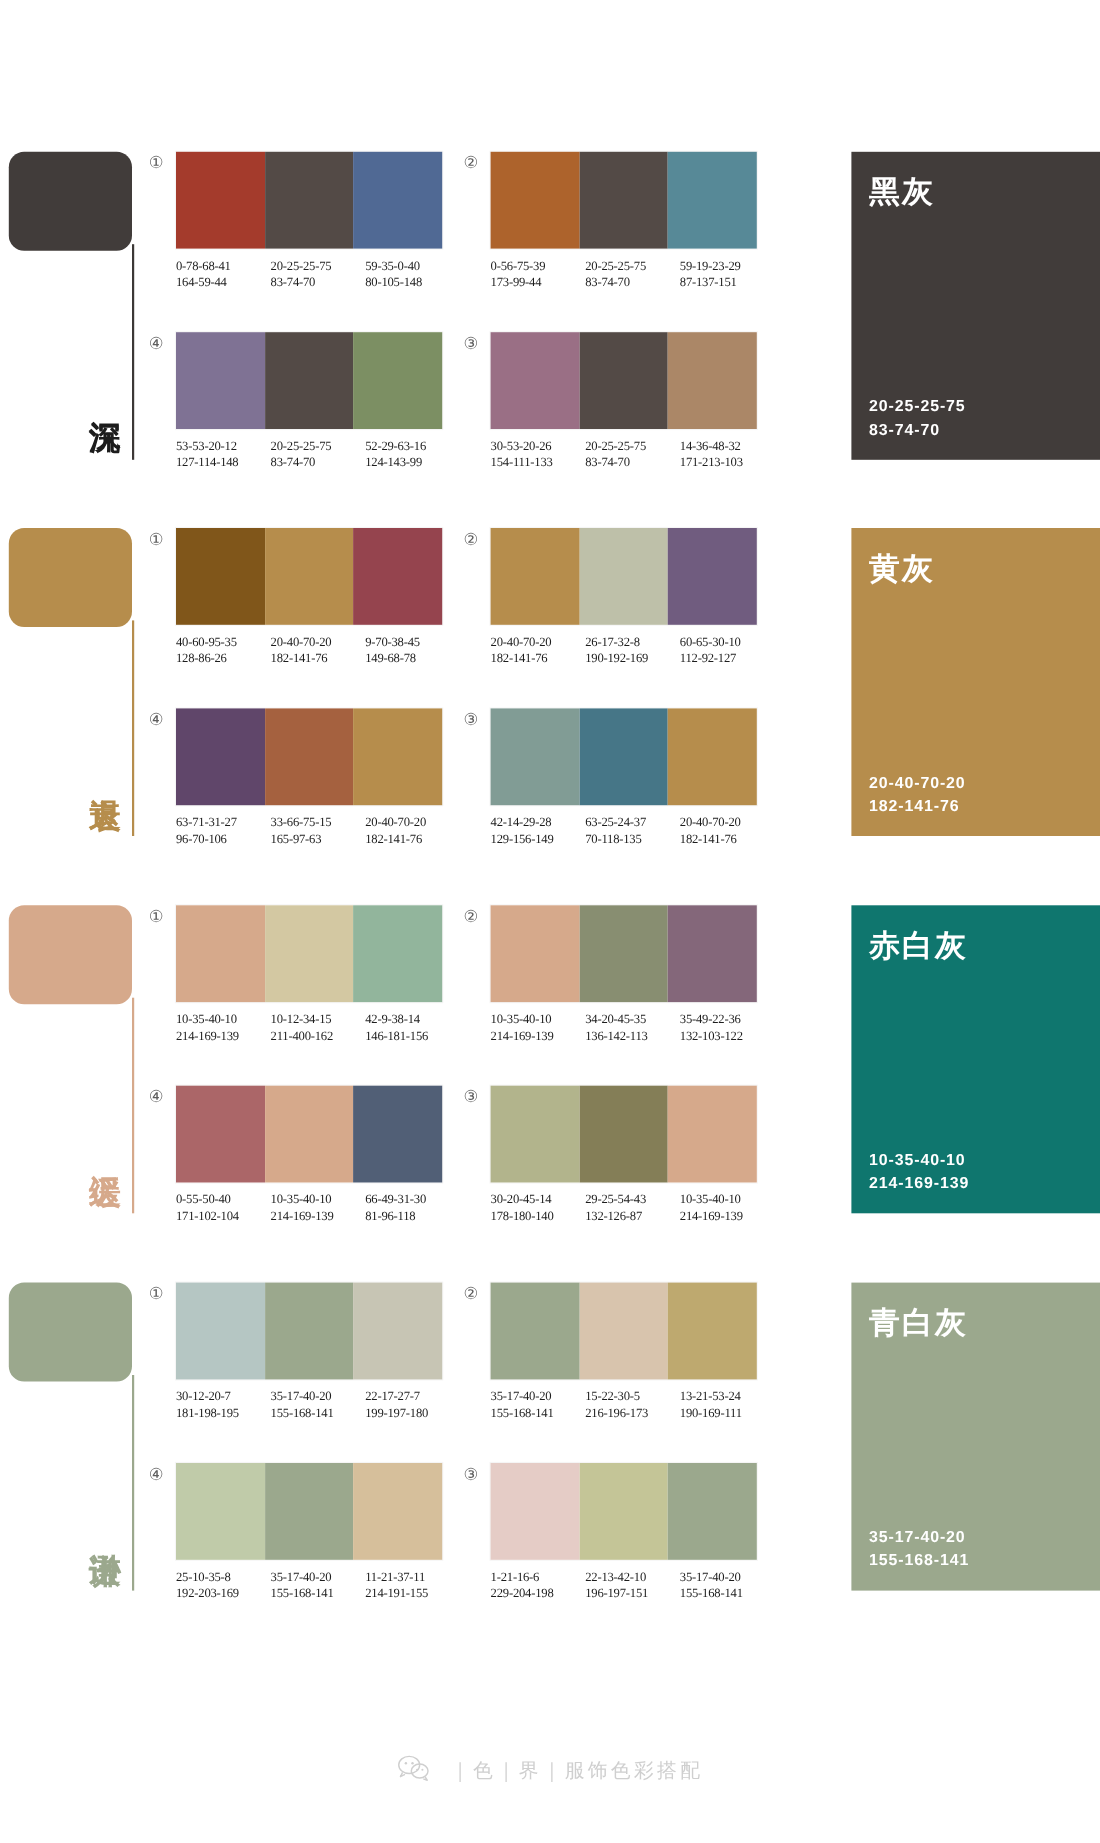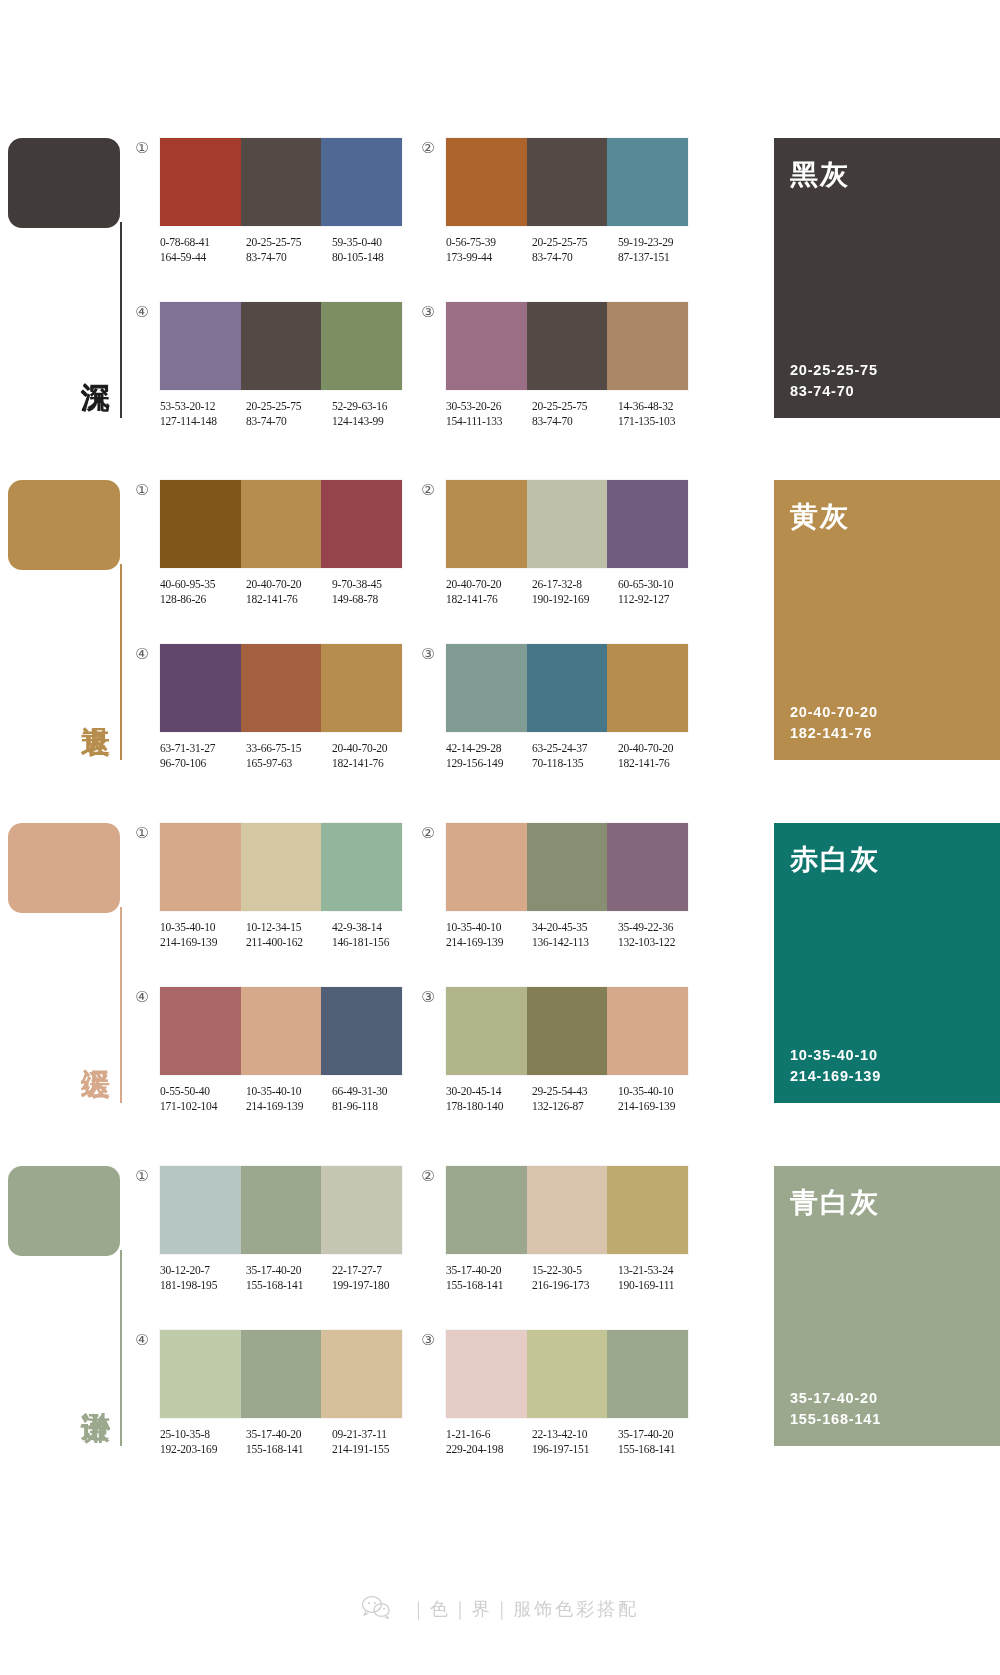--- a/index.html
+++ b/index.html
@@ -224,21 +224,21 @@
             <div class="code">
               <div>30-53-20-26</div>
               <div>154-111-133</div>
             </div>
             <div class="code">
               <div>20-25-25-75</div>
               <div>83-74-70</div>
             </div>
             <div class="code">
               <div>14-36-48-32</div>
-              <div>171-135-103</div>
+              <div>171-213-103</div>
             </div>
           </div>
         </div>
         <div class="panel" style="top: 18px; height: 280px; background: rgb(65, 60, 58);">
           <div class="panel-title">黑灰</div>
           <div class="panel-codes">
             <div>20-25-25-75</div>
             <div>83-74-70</div>
           </div>
         </div>
@@ -501,21 +501,21 @@
           <div class="codes">
             <div class="code">
               <div>25-10-35-8</div>
               <div>192-203-169</div>
             </div>
             <div class="code">
               <div>35-17-40-20</div>
               <div>155-168-141</div>
             </div>
             <div class="code">
-              <div>09-21-37-11</div>
+              <div>11-21-37-11</div>
               <div>214-191-155</div>
             </div>
           </div>
         </div>
         <div class="palette" style="left: 446px; top: 182px;">
           <div class="pal-num" style="border: none; font-size: 15px; line-height: 16px; left: -26px;">③</div>
           <div class="bars">
             <div class="bar" style="background: rgb(229, 204, 198);"></div>
             <div class="bar" style="background: rgb(196, 197, 151);"></div>
             <div class="bar" style="background: rgb(155, 168, 141);"></div>

